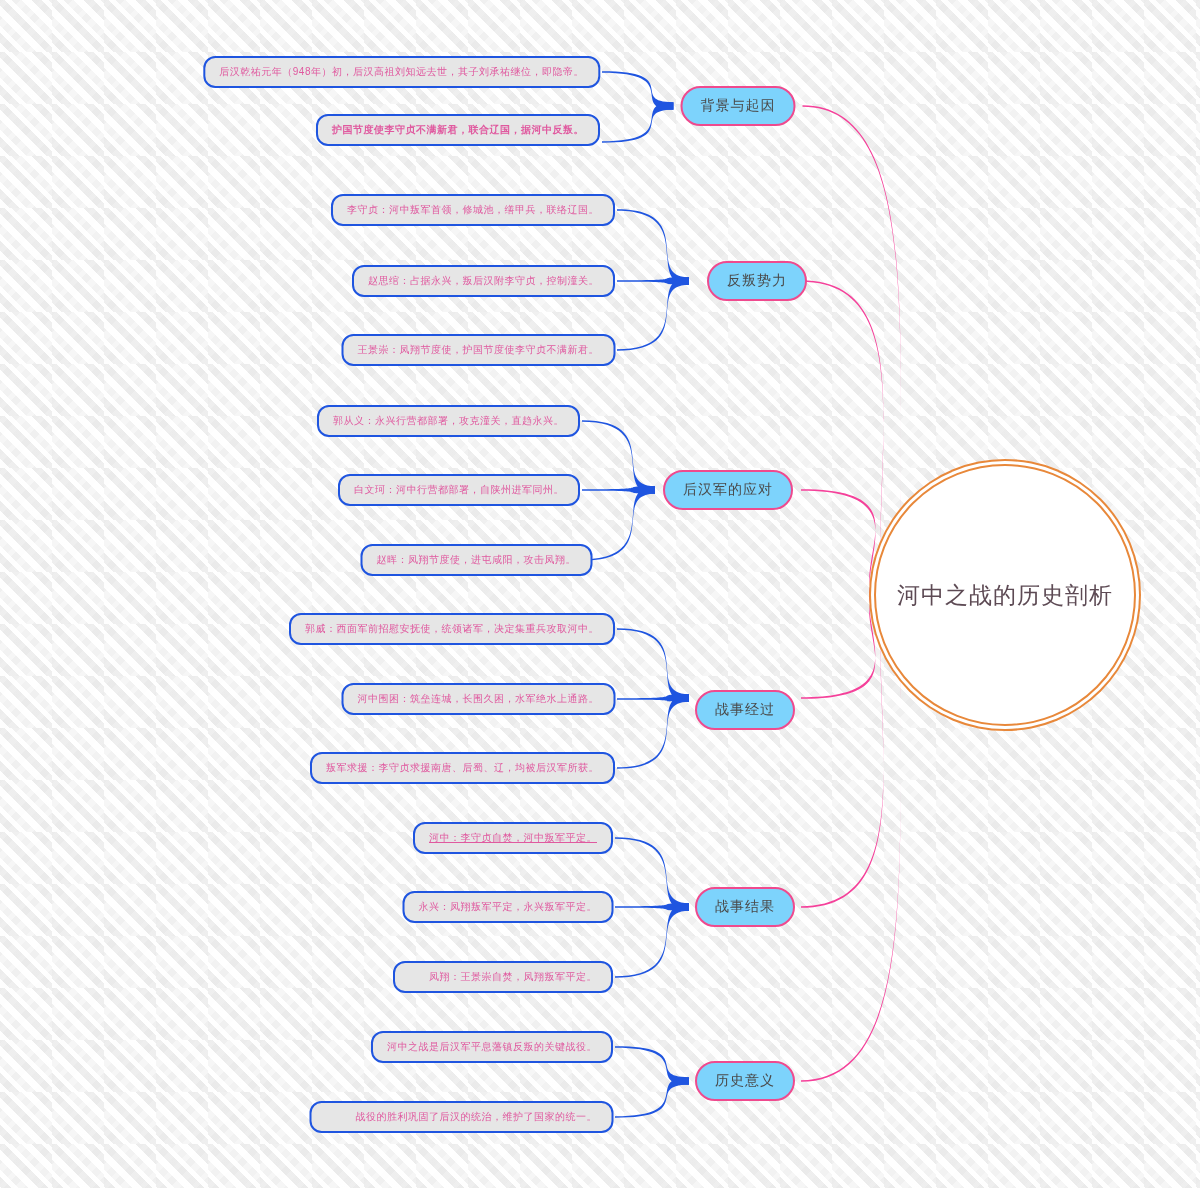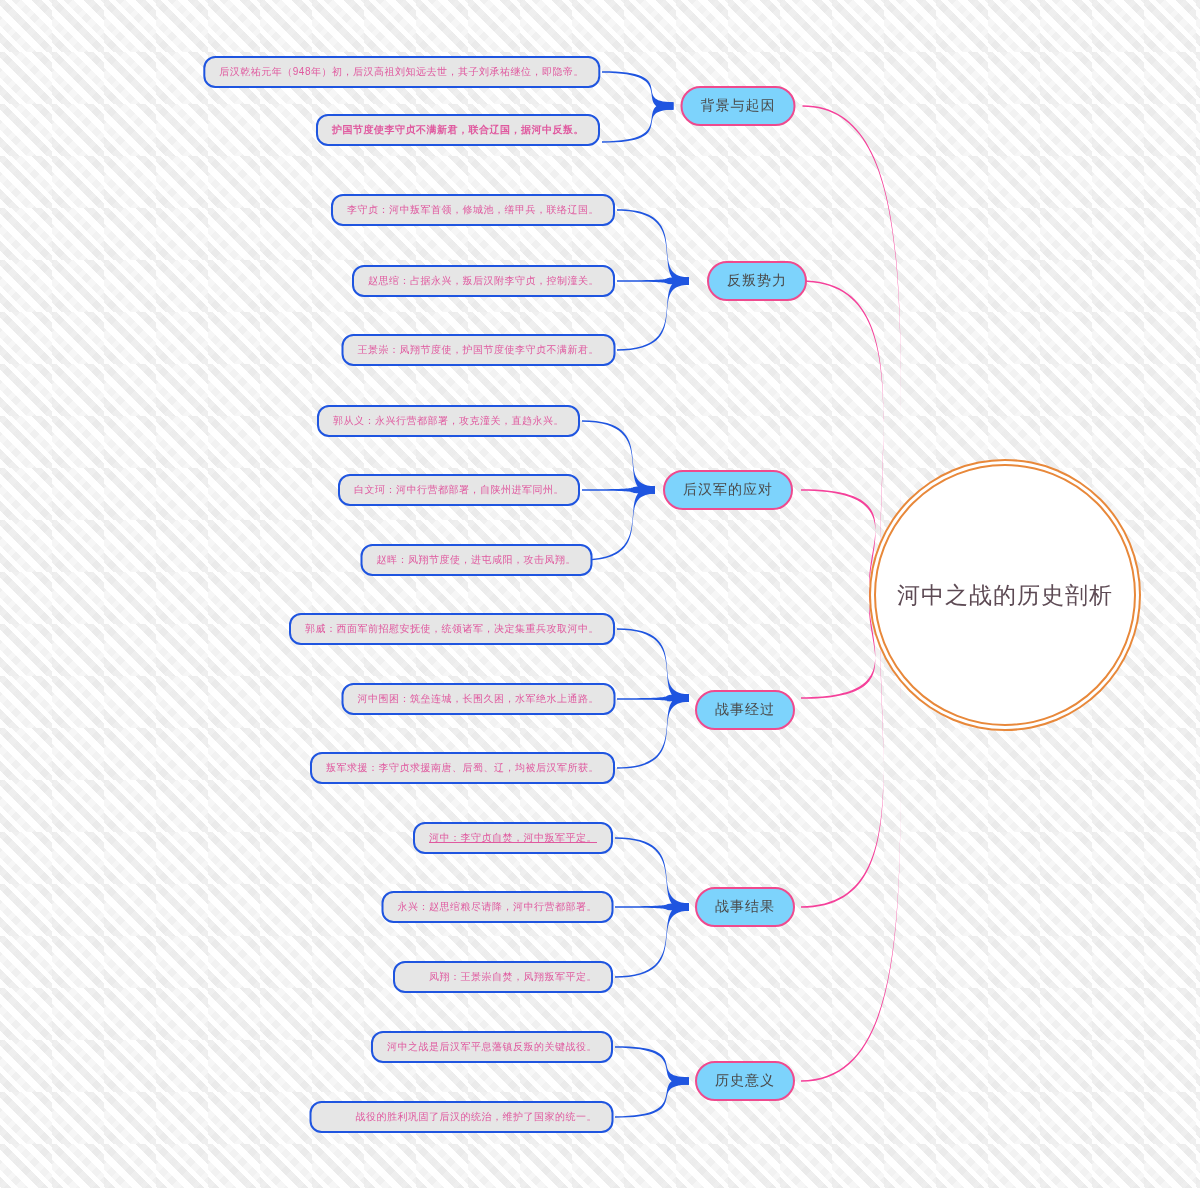--- a/index.html
+++ b/index.html
@@ -143,21 +143,21 @@
       <div class="branch-node" style="left: 728px; top: 490px;"><span>后汉军的应对</span></div>
       <div class="leaf-node anchor-right" style="left: 580px; top: 421px;"><span>郭从义：永兴行营都部署，攻克潼关，直趋永兴。</span></div>
       <div class="leaf-node anchor-right" style="left: 580px; top: 490px;"><span>白文珂：河中行营都部署，自陕州进军同州。</span></div>
       <div class="leaf-node anchor-right" style="left: 580px; top: 560px; margin-left: 12px;"><span>赵晖：凤翔节度使，进屯咸阳，攻击凤翔。</span></div>
       <div class="branch-node" style="left: 745px; top: 698px; margin-top: 12px;"><span>战事经过</span></div>
       <div class="leaf-node anchor-right" style="left: 615px; top: 629px;"><span>郭威：西面军前招慰安抚使，统领诸军，决定集重兵攻取河中。</span></div>
       <div class="leaf-node anchor-right" style="left: 615px; top: 699px;"><span>河中围困：筑垒连城，长围久困，水军绝水上通路。</span></div>
       <div class="leaf-node anchor-right" style="left: 615px; top: 768px;"><span>叛军求援：李守贞求援南唐、后蜀、辽，均被后汉军所获。</span></div>
       <div class="branch-node" style="left: 745px; top: 907px;"><span>战事结果</span></div>
       <div class="leaf-node anchor-right" style="left: 613px; top: 838px; text-decoration: underline;"><span>河中：李守贞自焚，河中叛军平定。</span></div>
-      <div class="leaf-node anchor-right" style="left: 613px; top: 907px;"><span>永兴：赵思绾粮尽请降，河中行营都部署。</span></div>
+      <div class="leaf-node anchor-right" style="left: 613px; top: 907px;"><span>永兴：凤翔叛军平定，永兴叛军平定。</span></div>
       <div class="leaf-node anchor-right" style="left: 613px; top: 977px; padding-left: 34px;"><span>凤翔：王景崇自焚，凤翔叛军平定。</span></div>
       <div class="branch-node" style="left: 745px; top: 1081px;"><span>历史意义</span></div>
       <div class="leaf-node anchor-right" style="left: 613px; top: 1047px;"><span>河中之战是后汉军平息藩镇反叛的关键战役。</span></div>
       <div class="leaf-node anchor-right" style="left: 613px; top: 1117px; padding-left: 44px;"><span>战役的胜利巩固了后汉的统治，维护了国家的统一。</span></div>
     </div>
 
   <div class="central-node">
     <span class="central-label">河中之战的历史剖析</span>
   </div>
 

